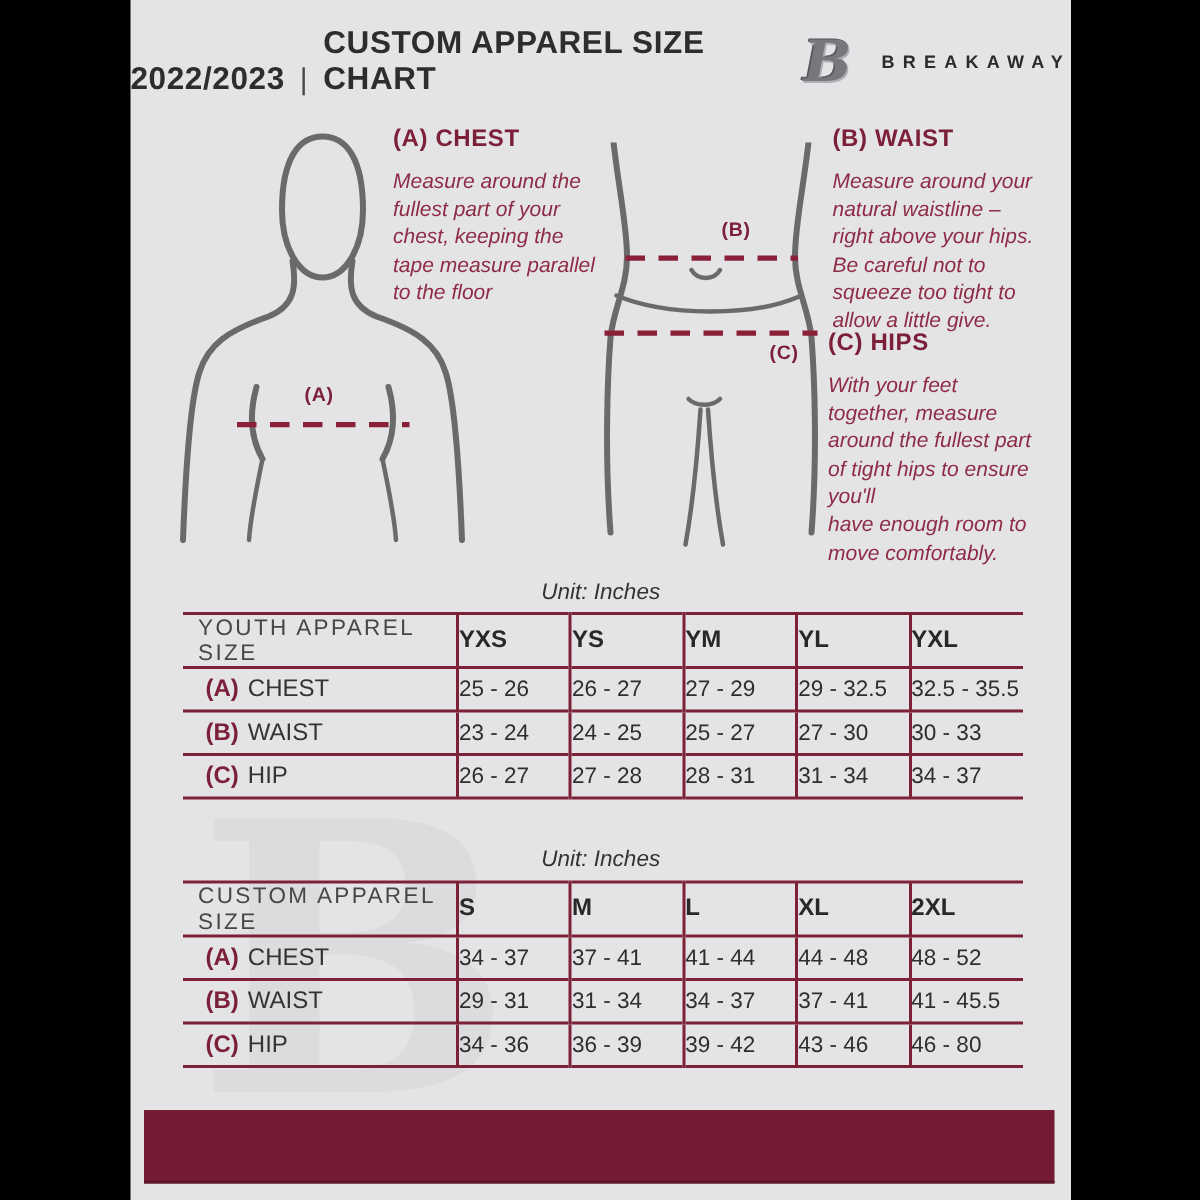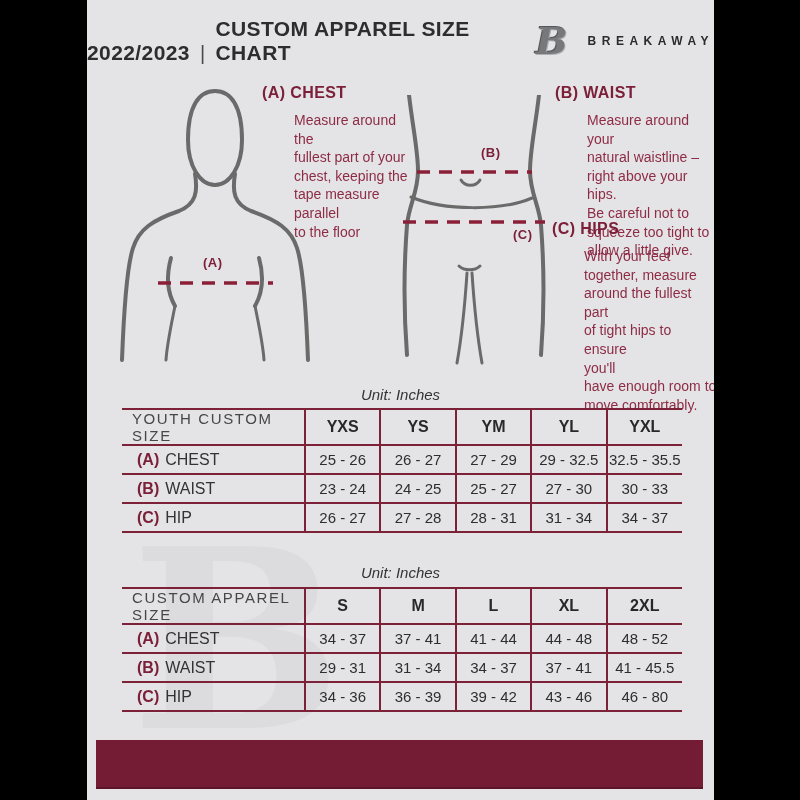--- a/index.html
+++ b/index.html
@@ -53,22 +53,22 @@
   .fig svg{display:block;}
   .fig-label{
     position:absolute;font-size:13px;font-weight:bold;color:#7c2039;letter-spacing:0.5px;
   }
   
   .instr{position:absolute;z-index:1;}
   .instr-title{
     font-size:16px;font-weight:bold;color:#7c2039;letter-spacing:0.4px;margin-bottom:9px;
   }
   .instr-text{
-    font-size:14px;color:var(--maroon-text);
-    line-height:1.33;white-space:pre-line;margin-left:32px;
+    font-size:14px;font-style:italic;color:var(--maroon-text);
+    line-height:1.33;white-space:pre-line;
   }
   
   .sec-heading{
     position:absolute;left:0;width:100%;text-align:center;z-index:1;
     font-size:17px;font-weight:bold;color:#2f2f2f;letter-spacing:0.2px;
   }
   .sec-unit{
     position:absolute;left:0;width:100%;text-align:center;z-index:1;
     font-size:15px;font-style:italic;color:#333;
   }
@@ -76,21 +76,21 @@
   .size-table{
     position:absolute;left:35px;width:560px;z-index:1;
     border-collapse:collapse;table-layout:fixed;background:transparent;
   }
   .size-table col.c-label{width:183px;}
   .size-table col.c-size{width:75.4px;}
   .size-table tr{border-bottom:2px solid var(--maroon);}
   .size-table tr.head{border-top:2px solid var(--maroon);}
   .size-table td{
     border-left:2px solid var(--maroon);
-    text-align:center;padding:0;height:29px;
+    text-align:left;padding:0;height:29px;
     font-size:15px;color:#2e2e2e;
   }
   .size-table td:first-child{border-left:none;text-align:left;}
   .size-table tr.head td{height:33px;font-weight:bold;font-size:16px;color:#282828;}
   .size-table tr.head td.col-label{
     font-weight:normal;font-size:15px;color:#474747;letter-spacing:1.6px;padding-left:10px;
   }
   .size-table td.row-label{padding-left:15px;font-size:16px;color:#333;}
   .size-table td.row-label .rk{font-weight:bold;color:#7c2039;margin-right:6px;}
   
@@ -190,21 +190,21 @@
     <colgroup>
       <col class="c-label">
         <col class="c-size">
         <col class="c-size">
         <col class="c-size">
         <col class="c-size">
         <col class="c-size">
     </colgroup>
     <tbody>
       <tr class="head">
-        <td class="col-label">YOUTH CUSTOM SIZE</td>
+        <td class="col-label">YOUTH APPAREL SIZE</td>
         <td>YXS</td>
         <td>YS</td>
         <td>YM</td>
         <td>YL</td>
         <td>YXL</td>
       </tr>
       <tr>
         <td class="row-label"><span class="rk">(A)</span><span>CHEST</span></td>
         <td>25 - 26</td>
         <td>26 - 27</td>

